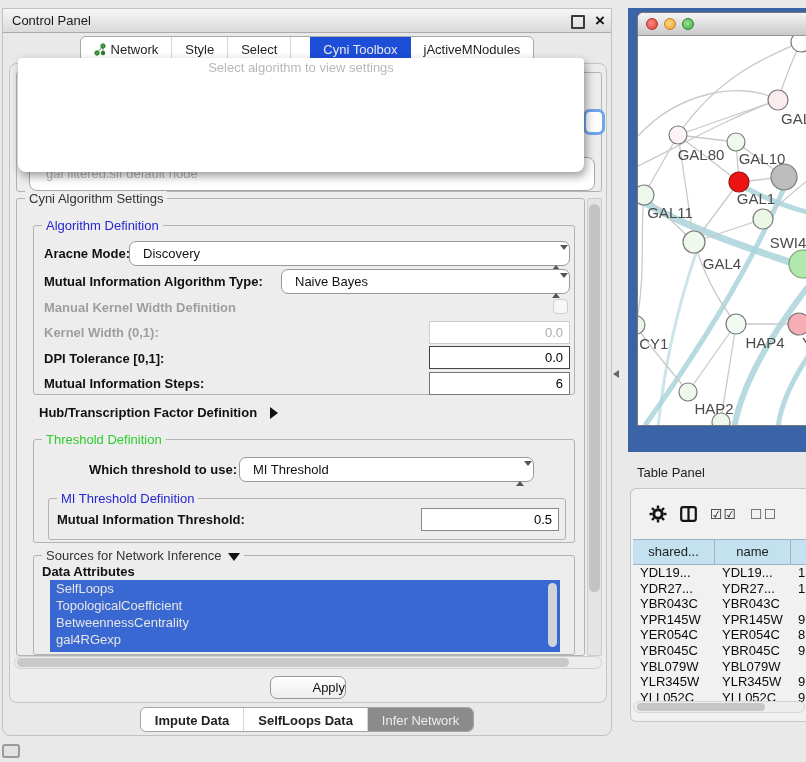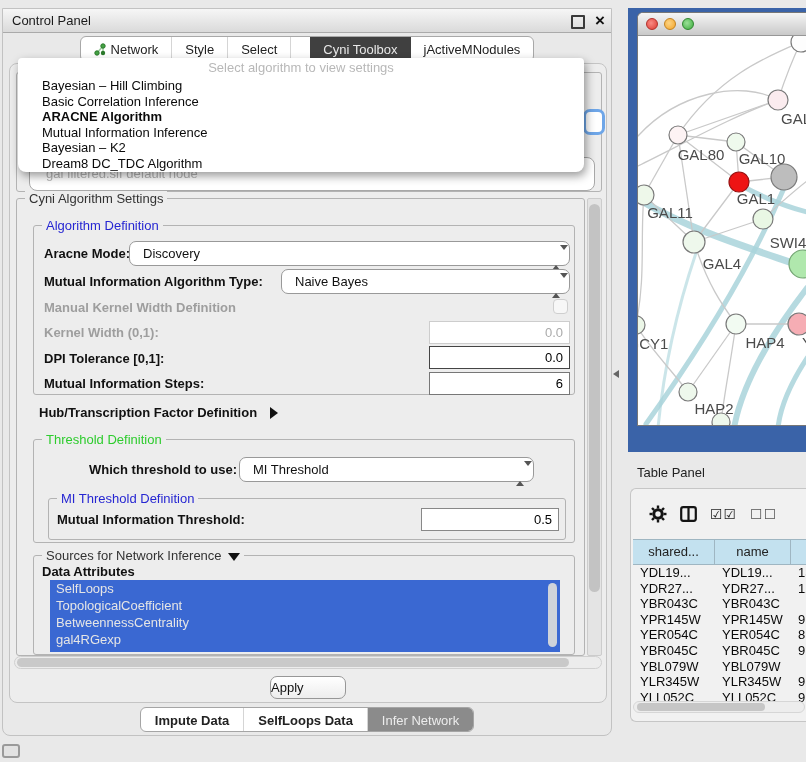--- a/index.html
+++ b/index.html
@@ -12,21 +12,21 @@
   .cp-titlebar{position:absolute;left:0;top:0;width:100%;height:24px;
     background:linear-gradient(#f6f6f6,#dadada);border-bottom:1px solid #aaa;box-sizing:border-box;}
   .cp-title{position:absolute;left:9px;top:4px;font-size:13px;color:#1a1a1a;}
   .float-btn{position:absolute;right:26px;top:6px;width:10px;height:10px;border:2px solid #3a3a3a;border-radius:1px;}
   .close-btn{position:absolute;right:6px;top:1px;font-size:17px;font-weight:900;color:#111;line-height:22px;}
 
   .tabbar{position:absolute;left:0;top:27px;width:100%;display:flex;justify-content:center;}
   .tabbar-inner{display:flex;background:#fff;border:1px solid #a8a8a8;border-radius:6px;overflow:hidden;height:24px;}
   .tab{display:flex;align-items:center;gap:5px;padding:0 13px;font-size:13px;color:#222;border-right:1px solid #d5d5d5;}
   .tab:last-child{border-right:none;}
-  .tab.active{background:#404040;color:#e8e8e8;border-right:none;margin-left:19px;}
+  .tab.active{background:#1d4ed8;color:#e8e8e8;border-right:none;margin-left:19px;}
 
   .cp-body{position:absolute;left:6px;top:54px;width:598px;height:640px;background:#ededed;
     border:1px solid #c4c4c4;border-radius:8px;box-sizing:border-box;}
 
   .grp{position:absolute;border:1px solid #b3b3b3;border-radius:3px;box-sizing:border-box;}
   .grp-legend{position:absolute;top:-8px;left:8px;background:#ededed;padding:0 4px;font-size:13px;color:#333;white-space:nowrap;}
   .legend-blue{color:#2626d2;}
   .legend-green{color:#2ecc2e;}
 
   
@@ -66,21 +66,21 @@
   .checkbox{position:absolute;width:15px;height:15px;border:1px solid #cfcfcf;border-radius:4px;background:#f7f7f7;box-sizing:border-box;}
 
   .tri-right{display:inline-block;width:0;height:0;border-top:6px solid transparent;border-bottom:6px solid transparent;border-left:8px solid #111;vertical-align:middle;margin-left:8px;}
   .tri-down{display:inline-block;width:0;height:0;border-left:6px solid transparent;border-right:6px solid transparent;border-top:8px solid #111;vertical-align:middle;margin-left:6px;}
 
   .attr-list{position:absolute;left:16px;top:24px;width:510px;height:72px;background:#3a68d2;overflow:hidden;}
   .attr-item{font-size:13px;color:#e5e5e5;padding-left:6px;height:17px;line-height:17px;}
   .attr-vscroll{position:absolute;right:3px;top:3px;width:9px;height:64px;background:#cfd3da;border-radius:5px;}
 
   .apply-btn{position:absolute;left:260px;top:612px;width:76px;height:23px;background:linear-gradient(#ffffff,#ededed);
-    border:1px solid #979797;border-radius:7px;font-size:13px;color:#111;text-align:left;line-height:21px;box-sizing:border-box;}
+    border:1px solid #979797;border-radius:7px;font-size:13px;color:#111;text-align:right;line-height:21px;box-sizing:border-box;}
 
   .bottom-tabbar{position:absolute;left:0;top:698px;width:100%;display:flex;justify-content:center;}
   .bottom-tabbar-inner{display:flex;background:#fff;border:1px solid #a5a5a5;border-radius:6px;overflow:hidden;height:23px;}
   .btab{display:flex;align-items:center;padding:12px 14px;font-size:13px;font-weight:bold;color:#222;border-right:1px solid #d5d5d5;}
   .btab:last-child{border-right:none;}
   .btab.active{background:#8b8b8b;color:#ececec;font-weight:normal;border-right:none;}
 
   
   .net-panel{position:absolute;left:628px;top:8px;width:178px;height:444px;background:#3a63a8;}
   .net-window{position:absolute;left:9px;top:4px;width:169px;height:414px;border-radius:6px 0 0 0;overflow:hidden;
@@ -161,28 +161,20 @@
 
       <div class="grp hidden-grp">
         <div class="focus-frag"></div>
         <div class="bg-combo">
           <span>gal filtered.sif default node</span>
         </div>
       </div>
 
       <div class="algo-popup">
         <div class="popup-placeholder">Select algorithm to view settings</div>
-        <div>
-            <div class="popup-item">Bayesian – Hill Climbing</div>
-            <div class="popup-item">Basic Correlation Inference</div>
-            <div class="popup-item bold">ARACNE Algorithm</div>
-            <div class="popup-item">Mutual Information Inference</div>
-            <div class="popup-item">Bayesian – K2</div>
-            <div class="popup-item">Dream8 DC_TDC Algorithm</div>
-          </div>
       </div>
 
       <div class="grp settings-grp">
         <span class="grp-legend">Cyni Algorithm Settings</span>
 
         <div class="grp algodef-grp">
           <span class="grp-legend legend-blue">Algorithm Definition</span>
 
           <span class="fld-label" style="left:10px;top:20px;">Aracne Mode:</span>
           <div class="combo" style="left:95px;top:15px;width:441px;">

